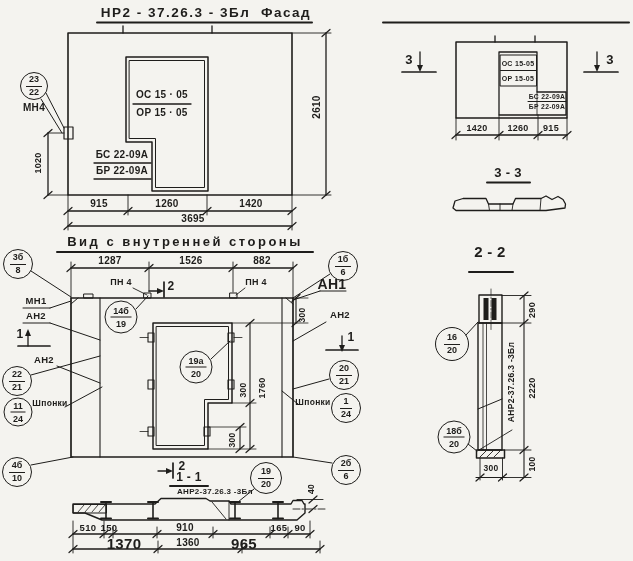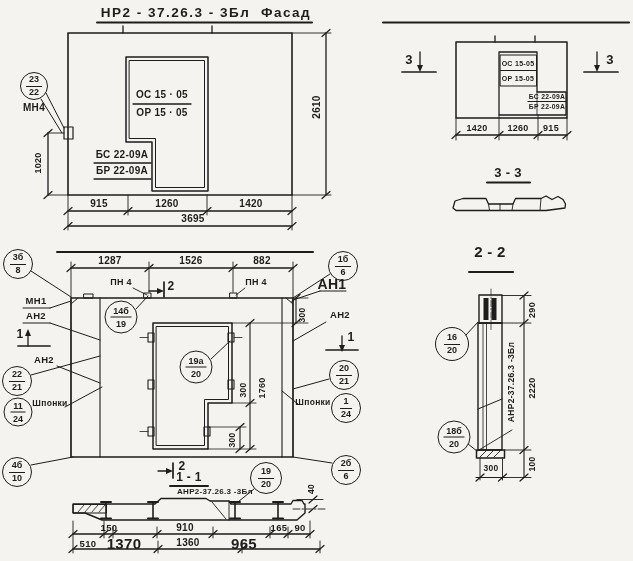--- a/index.html
+++ b/index.html
@@ -304,20 +304,21 @@
 <span class="t" style="left:518px;top:78px;font-size:7px">ОР 15-05</span>
 <span class="t" style="left:547px;top:97px;font-size:6.8px">БС 22-09А</span>
 <span class="t" style="left:547px;top:107px;font-size:6.8px">БР 22-09А</span>
 <span class="t" style="left:409px;top:59px;font-size:13px">3</span>
 <span class="t" style="left:610px;top:59px;font-size:13px">3</span>
 <span class="t" style="left:477px;top:128px;font-size:9px">1420</span>
 <span class="t" style="left:518px;top:128px;font-size:9px">1260</span>
 <span class="t" style="left:551px;top:128px;font-size:9px">915</span>
 <span class="t" style="left:508px;top:172px;font-size:13px">3 - 3</span>
 
+<span class="t" style="left:185px;top:241px;font-size:13px;letter-spacing:2.5px">Вид с внутренней стороны</span>
 <span class="t" style="left:110px;top:261px;font-size:10px">1287</span>
 <span class="t" style="left:191px;top:261px;font-size:10px">1526</span>
 <span class="t" style="left:262px;top:261px;font-size:10px">882</span>
 <span class="t" style="left:121px;top:282px;font-size:9px">ПН 4</span>
 <span class="t" style="left:256px;top:282px;font-size:9px">ПН 4</span>
 <span class="t" style="left:171px;top:286px;font-size:12px">2</span>
 <span class="t" style="left:36px;top:301px;font-size:9.5px">МН1</span>
 <span class="t" style="left:36px;top:316px;font-size:9.5px">АН2</span>
 <span class="t" style="left:20px;top:334px;font-size:12px">1</span>
 <span class="t" style="left:44px;top:360px;font-size:9.5px">АН2</span>
@@ -373,21 +374,21 @@
 </div>
 
 <span class="t" style="left:182px;top:466px;font-size:12px">2</span>
 <span class="t" style="left:189px;top:477px;font-size:12px">1 - 1</span>
 <span class="t" style="left:215px;top:492px;font-size:8px">АНР2-37.26.3 -3Бл</span>
 <div class="callout" style="left:266px;top:478px;width:32px;height:32px;font-size:9px">
   <span class="num">19</span>
   <span class="den">20</span>
 </div>
 <span class="t rot" style="left:311px;top:489px;font-size:8.5px">40</span>
-<span class="t" style="left:88px;top:544px;font-size:9.5px">510</span>
+<span class="t" style="left:88px;top:528px;font-size:9.5px">510</span>
 <span class="t" style="left:109px;top:528px;font-size:9.5px">150</span>
 <span class="t" style="left:185px;top:528px;font-size:10px">910</span>
 <span class="t" style="left: 279px;top:528px;font-size:9.5px">165</span>
 <span class="t" style="left:300px;top:528px;font-size:9.5px">90</span>
 <span class="t" style="left:124px;top:543px;font-size:15px">1370</span>
 <span class="t" style="left:188px;top:543px;font-size:10px">1360</span>
 <span class="t" style="left:244px;top:543px;font-size:15px">965</span>
 
 <span class="t" style="left:490px;top:251px;font-size:15px">2 - 2</span>
 <span class="t rot" style="left:511px;top:382px;font-size:8.5px">АНР2-37.26.3 -3Бл</span>

